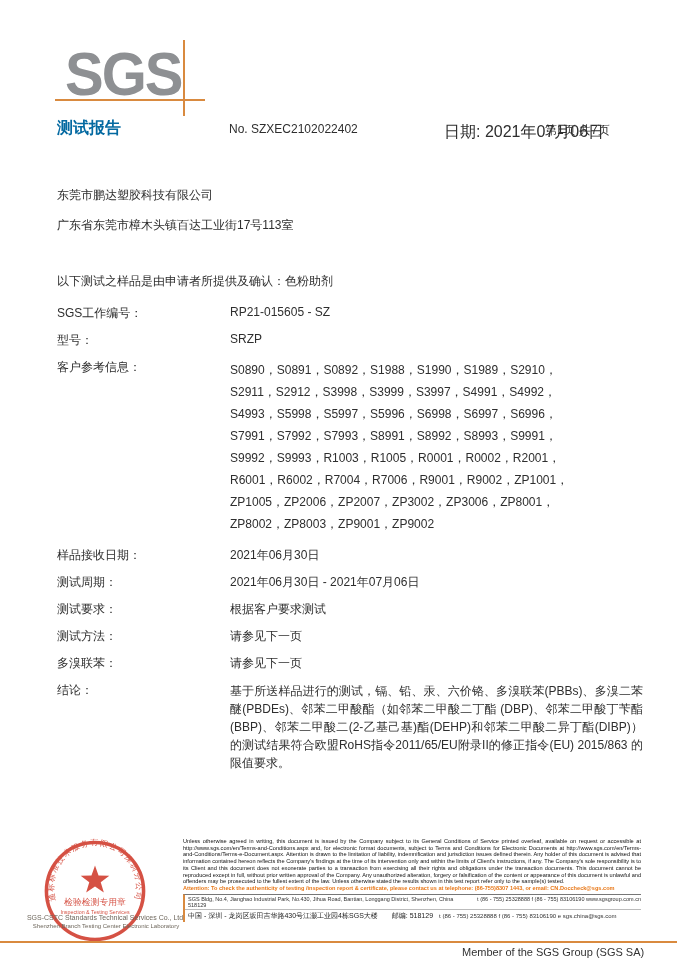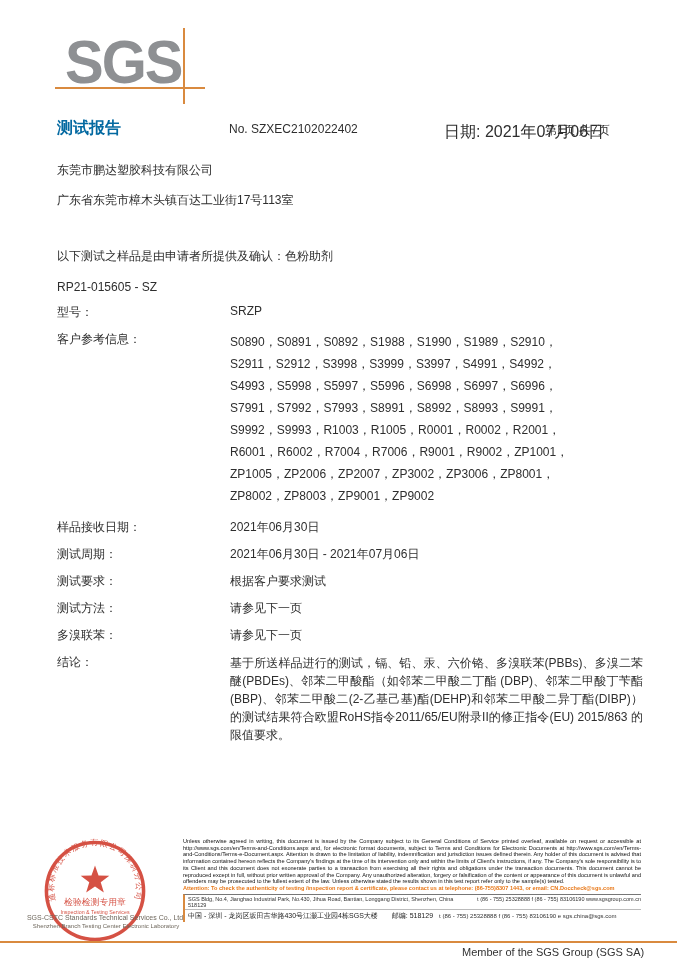--- a/index.html
+++ b/index.html
@@ -1,34 +1,34 @@
 <!DOCTYPE html>
 <html><head>
 <meta charset="utf-8">
 <style>
   * { margin:0; padding:0; box-sizing:border-box; }
   html,body { background:#e8e8e8; font-family:"Liberation Sans","DejaVu Sans",sans-serif; }
   .page{ position:relative; width:677px; height:959px; background:#ffffff; margin:0 auto; overflow:hidden; color:#2e2e2e; }
 
   
-  .logo-wrap{ position:absolute; left:57px; top:26px; width:165px; height:80px; }
+  .logo-wrap{ position:absolute; left:57px; top:38px; width:165px; height:80px; }
   .logo-text{ position:absolute; left:8px; top:2px; font-size:58px; font-weight:bold; letter-spacing:-2px; color:#8e9093; font-stretch:condensed; transform:scaleY(1.05); }
   .logo-vline{ position:absolute; left:126px; top:2px; width:2px; height:76px; background:#d98a3f; }
   .logo-hline{ position:absolute; left:-2px; top:61px; width:150px; height:2px; background:#d98a3f; }
 
   
   .title-row{ position:absolute; left:0; top:118px; width:677px; height:24px; }
   .doc-title{ position:absolute; left:57px; top:0; font-size:16px; font-weight:bold; color:#0369a1; }
   .report-no{ position:absolute; left:229px; top:4px; font-size:12px; }
   .report-date{ position:absolute; left:409px; top:4px; font-size:16px;margin-left:35px; }
   .page-info{ position:absolute; left:545px; top:4px; font-size:12px; }
 
   
   .content{ position:absolute; left:57px; top:162px; width:586px; font-size:12px; }
-  .applicant-name{ margin-bottom:13px; }
+  .applicant-name{ margin-bottom:13px;margin-top:25px; }
   .applicant-address{ margin-bottom:4px; }
   .intro{ margin-top:39px; }
   .info-rows{ margin-top:15px; }
   .row{ display:flex; margin-bottom:10px; }
   .row .label{ width:173px; flex:0 0 173px; }
   .row .value{ flex:1; }
   .codes-row{ margin-bottom:12px; }
   .code-line{ line-height:22px; }
   .row-after-codes{ margin-top:8px; }
   .conclusion-row{ margin-top:2px; }
@@ -73,20 +73,21 @@
   </div>
 
   <div class="content">
     <div class="applicant-name">东莞市鹏达塑胶科技有限公司</div>
     <div class="applicant-address">广东省东莞市樟木头镇百达工业街17号113室</div>
 
     <div class="intro">以下测试之样品是由申请者所提供及确认：色粉助剂</div>
 
     <div class="info-rows">
       <div class="row">
+        <div class="label">SGS工作编号：</div>
         <div class="value">RP21-015605 - SZ</div>
       </div>
       <div class="row">
         <div class="label">型号：</div>
         <div class="value">SRZP</div>
       </div>
       <div class="row codes-row">
         <div class="label">客户参考信息：</div>
         <div class="value">
           <div class="code-line">S0890，S0891，S0892，S1988，S1990，S1989，S2910，</div>

